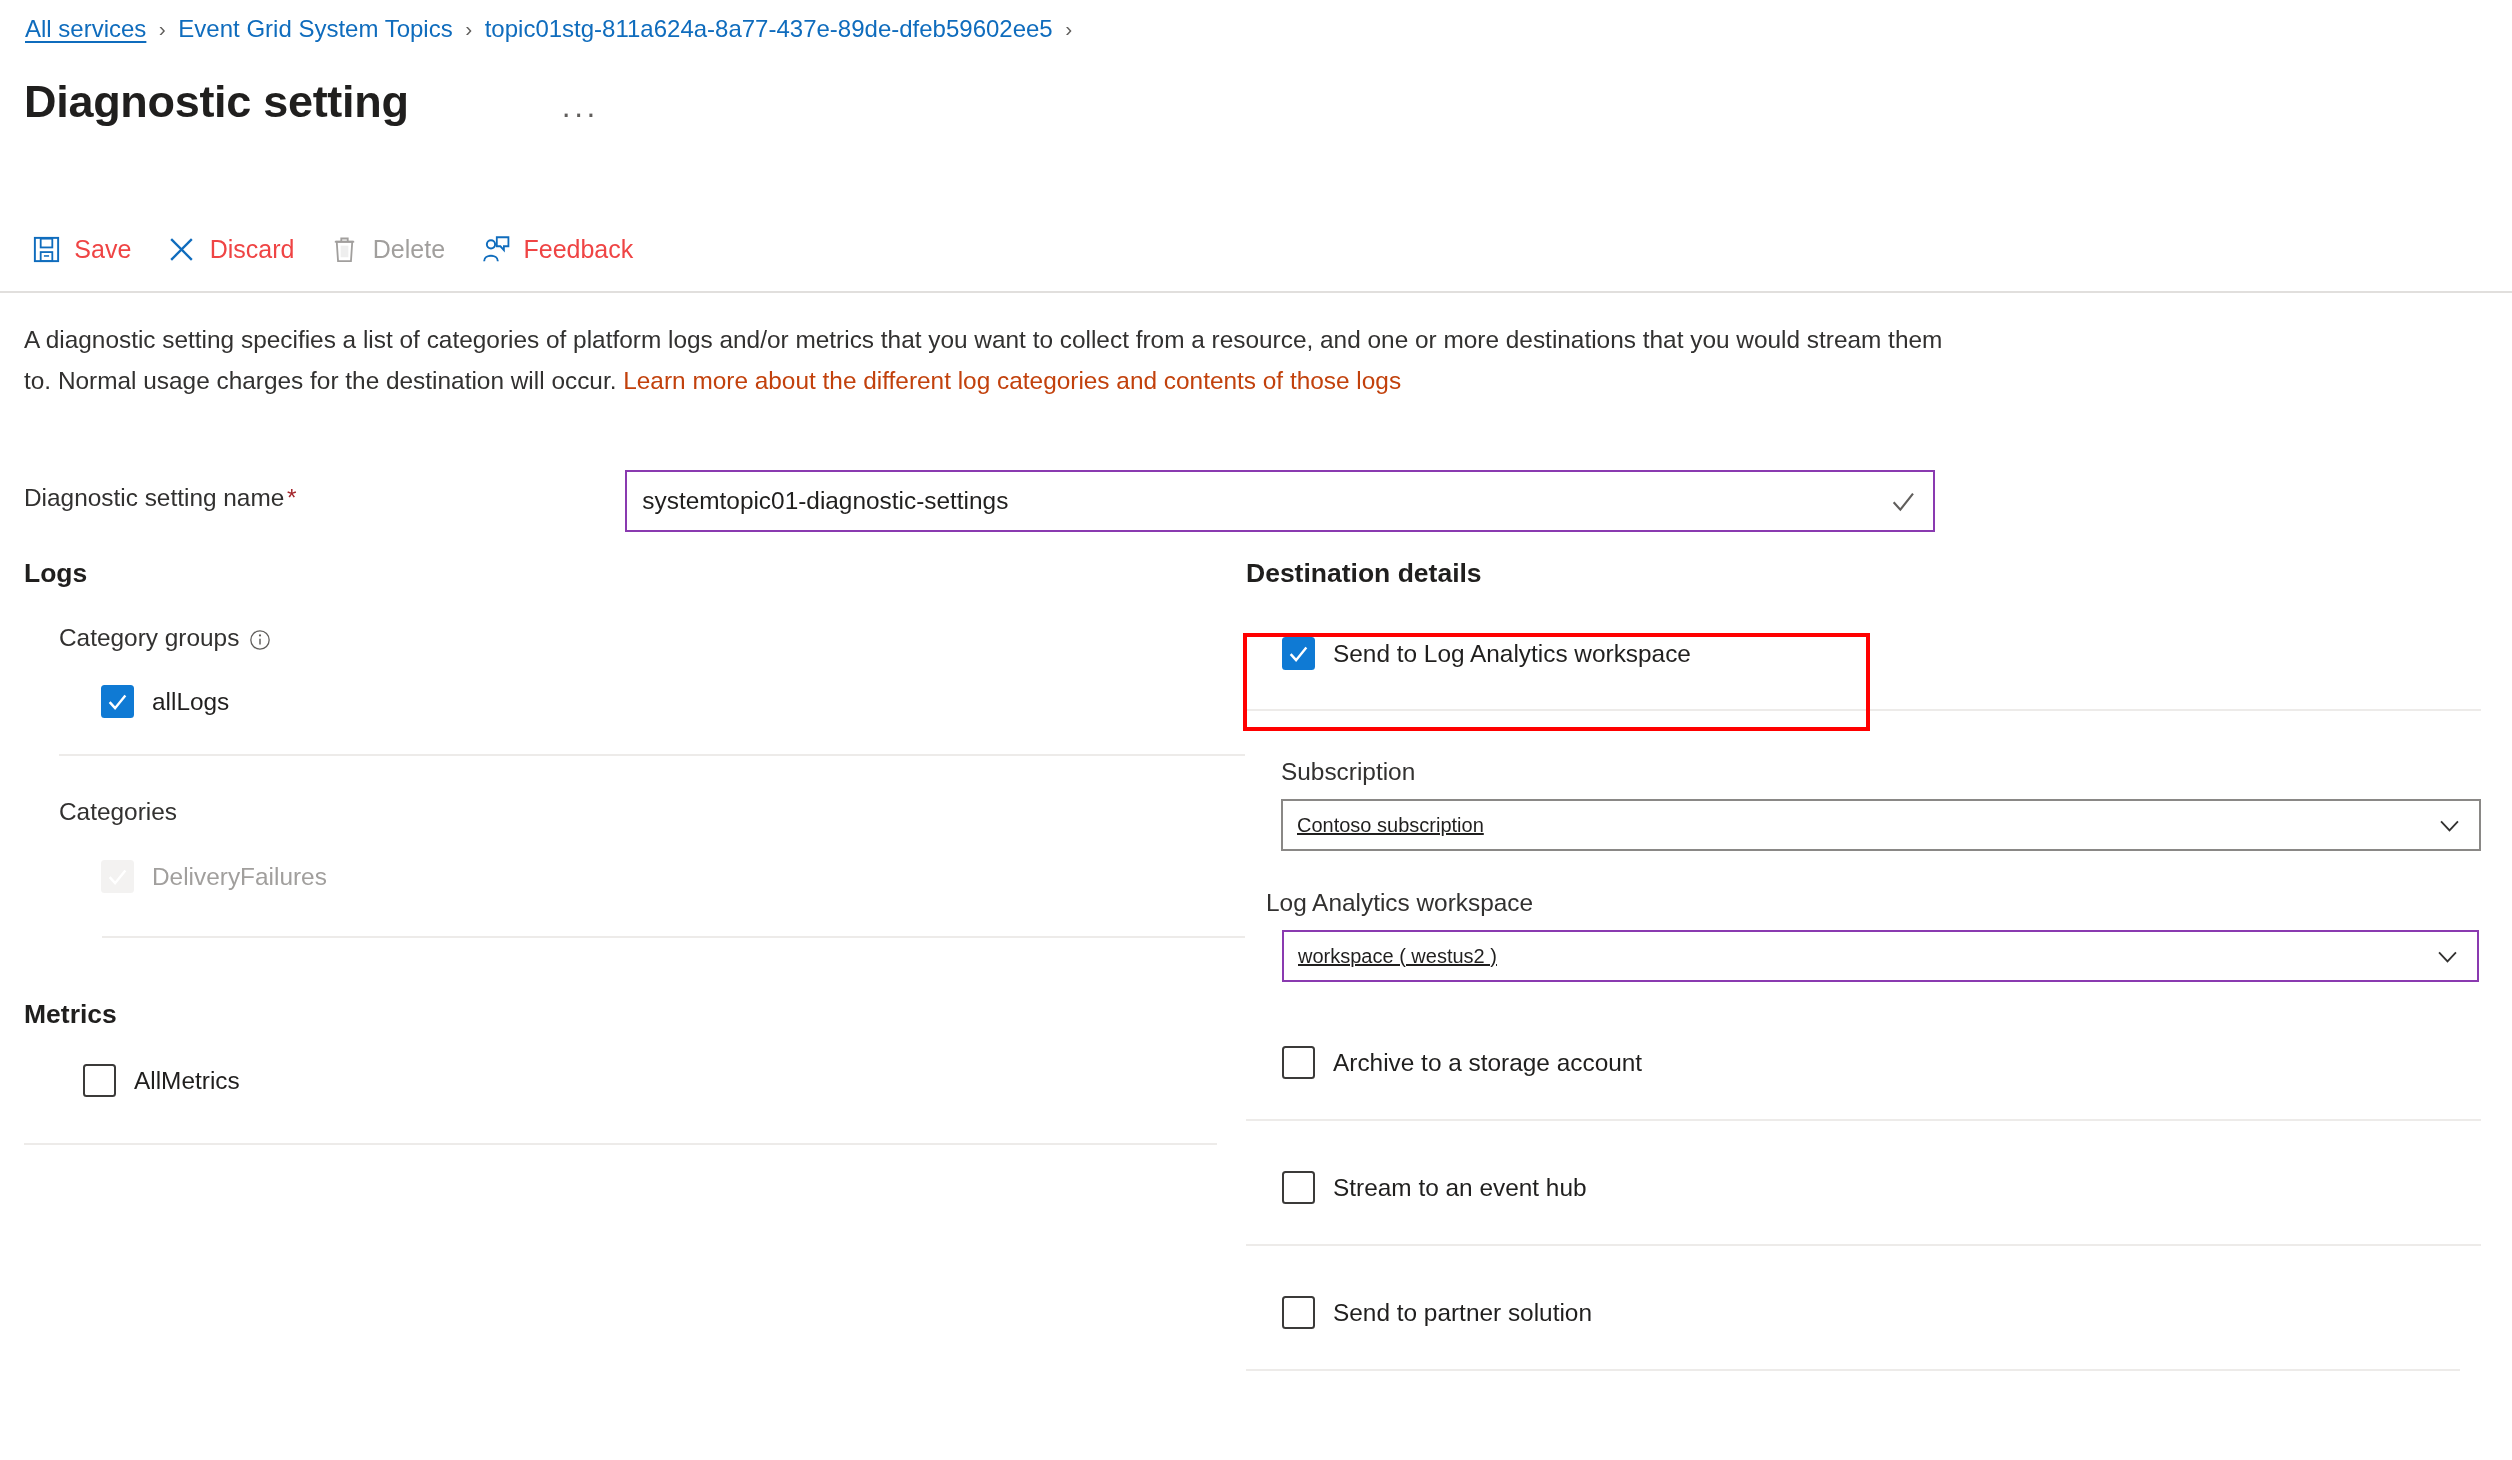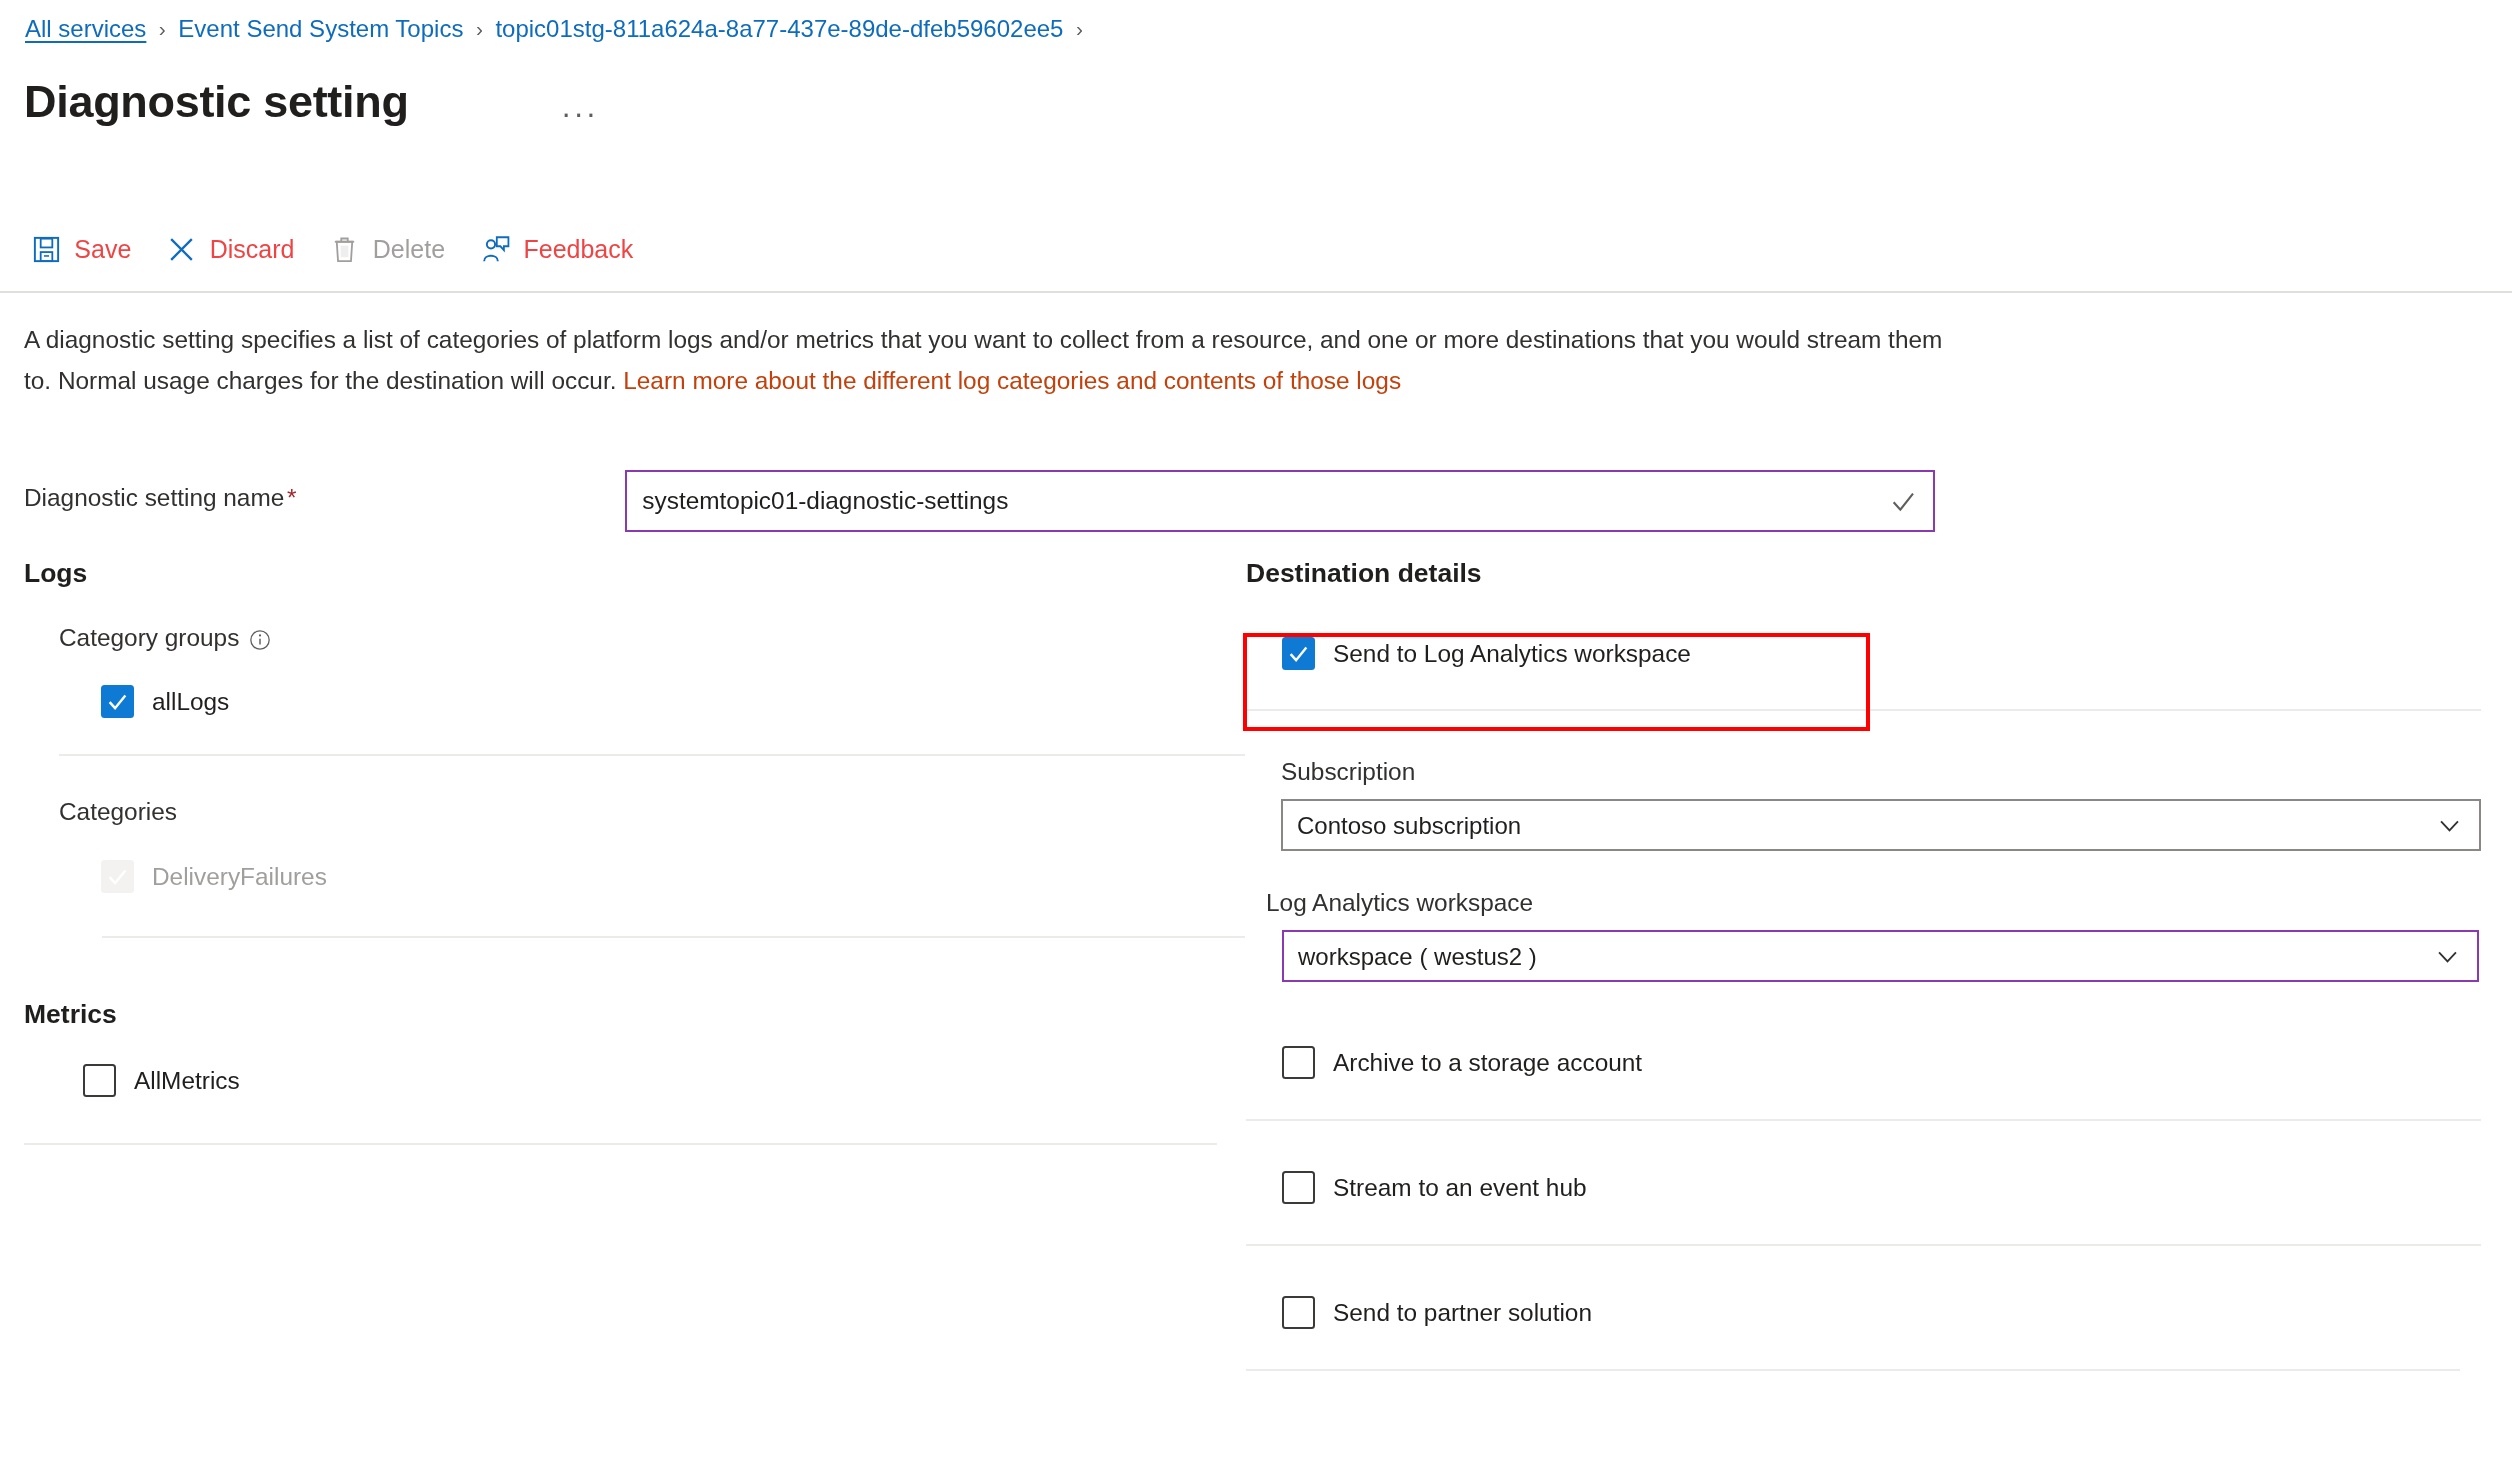--- a/index.html
+++ b/index.html
@@ -259,27 +259,28 @@
     height: 52px;
     background: #ffffff;
     box-sizing: border-box;
     display: flex;
     align-items: center;
     cursor: pointer;
   }
   .dropdown.grey { border: 2.1px solid #8a8886; }
   .dropdown.purple { border: 2.1px solid #8a3ab0; }
   .dd-value {
-    font-size: 24px;
+    font-size: 20px;
     color: #201f1e;
     padding-left: 14px;
     flex: 1 1 auto;
     line-height: 31px;
     white-space: nowrap;
     overflow: hidden;
+    text-decoration: underline;
   }
   .chev {
     width: 29px;
     height: 29px;
     margin-right: 15.3px;
     flex: 0 0 auto;
   }
 
   
   .redbox {
@@ -292,21 +293,21 @@
     box-sizing: border-box;
     pointer-events: none;
   }
 </style>
 </head>
 <body>
 
 <div class="breadcrumb">
   <span class="crumb-link first">All services</span>
   <span class="crumb-sep">›</span>
-  <span class="crumb-link">Event Send System Topics</span>
+  <span class="crumb-link">Event Grid System Topics</span>
   <span class="crumb-sep">›</span>
   <span class="crumb-link">topic01stg-811a624a-8a77-437e-89de-dfeb59602ee5</span>
   <span class="crumb-sep">›</span>
 </div>
 
 <div class="page-title">Diagnostic setting</div>
 <div class="title-ellipsis">···</div>
 
 <div class="commandbar">
 

